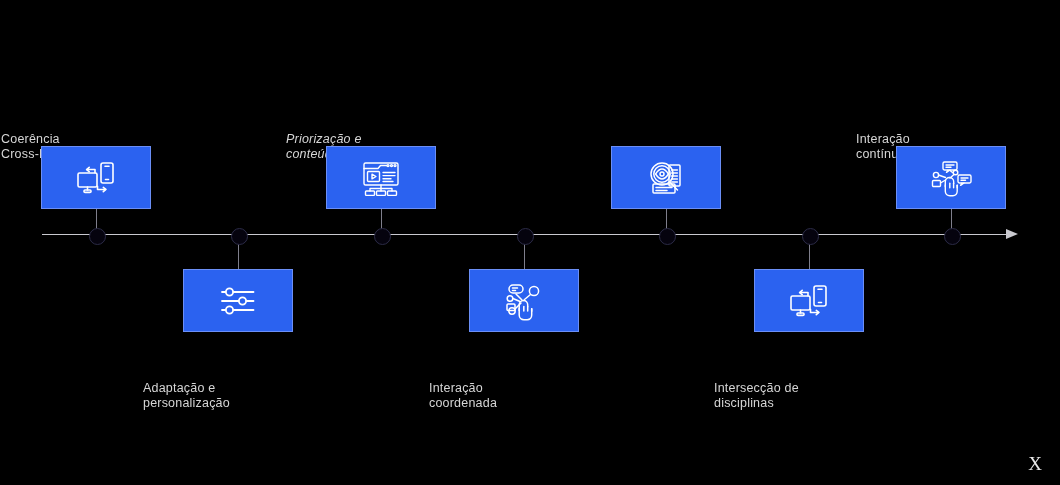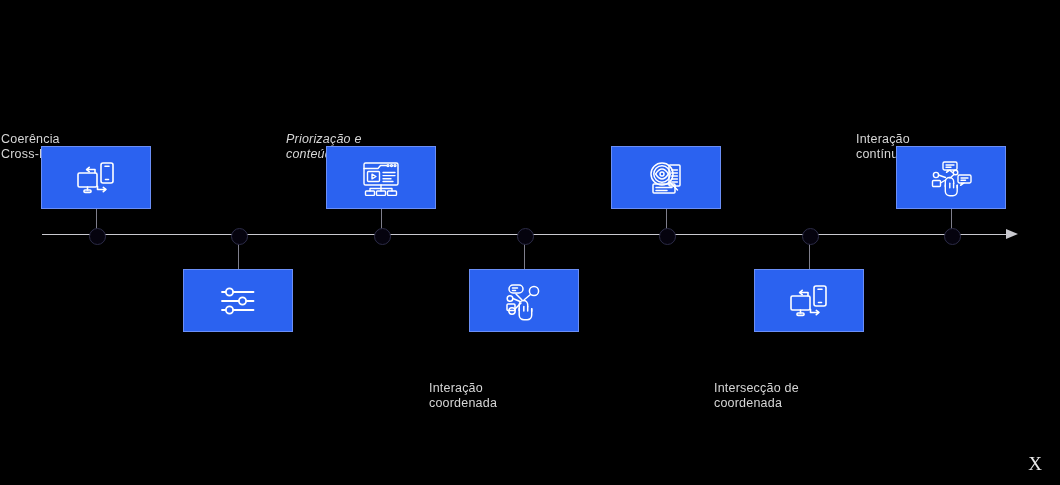--- a/index.html
+++ b/index.html
@@ -147,20 +147,22 @@
           <path d="M17.5 9 h20"></path>
         <path d="M6 18 h17"></path>
           <circle cx="26.5" cy="18" r="3.6" fill="#2b62f0"></circle>
           <path d="M30.5 18 h7"></path>
         <path d="M6 27 h4"></path>
           <circle cx="13.5" cy="27" r="3.6" fill="#2b62f0"></circle>
           <path d="M17.5 27 h20"></path>
       </svg>
     </span>
   </div>
+  <div class="label below" style="left:143px;">Adaptação e
+personalização</div>
 
   <div class="label above" style="left:286px;font-style:italic;">Priorização e
 conteúdo dinâmico</div>
   <div class="card" style="left:326px; top:146px;">
     <span>
       <svg width="48" height="42" viewBox="0 0 48 42" fill="none" stroke="#ffffff" stroke-width="1.4" stroke-linecap="round" stroke-linejoin="round">
         <rect x="7" y="6" width="34" height="22" rx="1.6"></rect>
         <path d="M7 11.5 h14 l2.5 -3 h6"></path>
         <circle cx="31" cy="8.6" r="1"></circle>
           <circle cx="34.5" cy="8.6" r="1"></circle>
@@ -246,21 +248,21 @@
         <path d="M31 8.2 h4"></path>
         <path d="M31.5 21.5 h3"></path>
         <path d="M13 11.5 h8 v3.2"></path>
         <path d="M15.2 9.3 L12.6 11.6 L15.2 13.6"></path>
         <path d="M31.5 31.5 h-8 v-3.2"></path>
         <path d="M29.3 33.7 L31.9 31.4 L29.3 29.4"></path>
       </svg>
     </span>
   </div>
   <div class="label below" style="left:714px;">Intersecção de
-coordenada</div>
+disciplinas</div>
 
   <div class="label above" style="left:856px;">Interação
 contínua</div>
   <div class="card" style="left:896px; top:146px;">
     <span>
       <svg width="46" height="40" viewBox="0 0 46 40" fill="none" stroke="#ffffff" stroke-width="1.4" stroke-linecap="round" stroke-linejoin="round">
         <rect x="15" y="4" width="14" height="8" rx="1.4"></rect>
         <path d="M18 7 h8"></path>
           <path d="M18 9.3 h5"></path>
         <path d="M20 12 l-1.5 2.4 l3.4 -2.4"></path>

